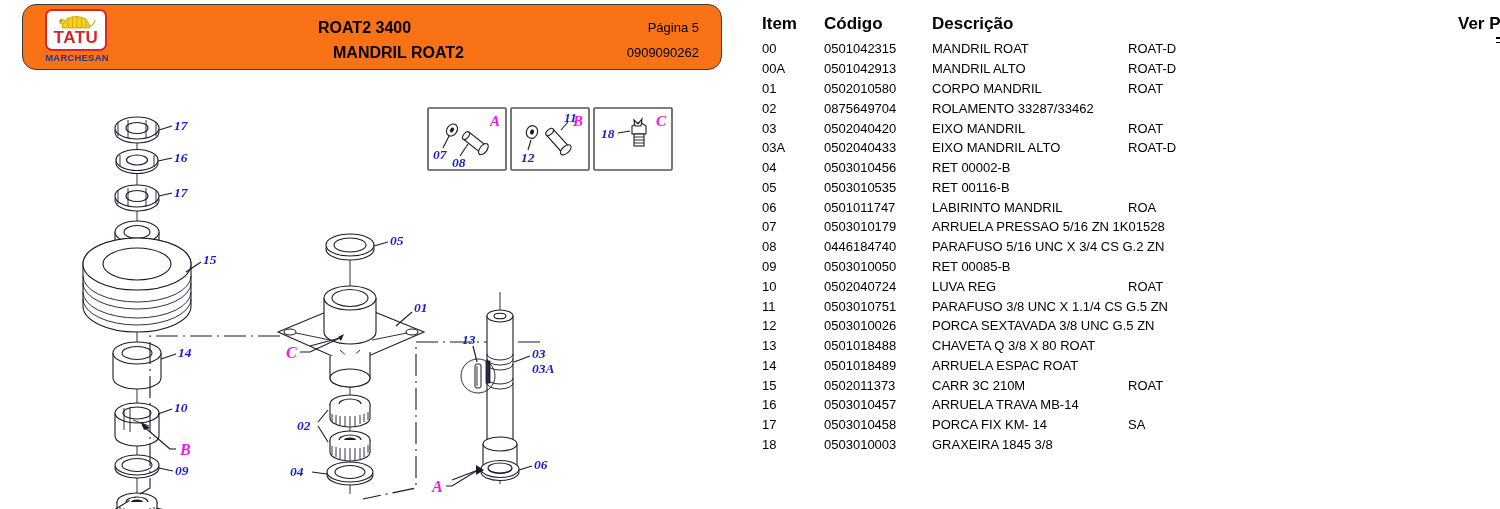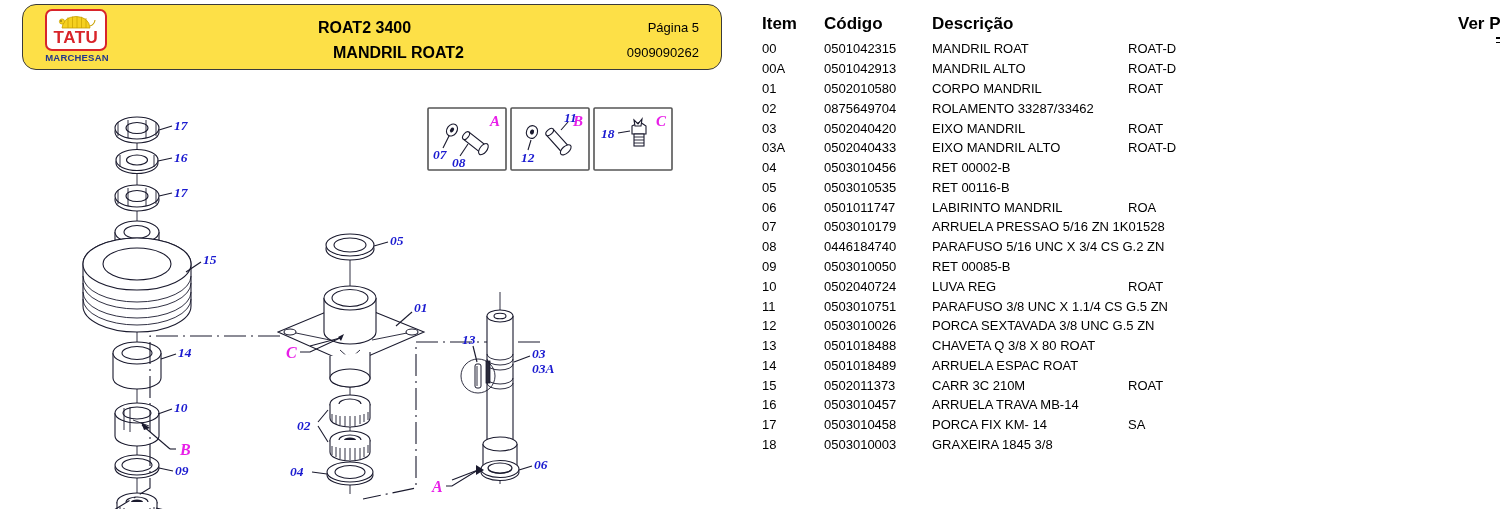--- a/index.html
+++ b/index.html
@@ -4,21 +4,21 @@
 <style>
   html,body{margin:0;padding:0;background:#ffffff;}
   body{
     width:1500px;height:509px;position:relative;overflow:hidden;
     font-family:"Liberation Sans","DejaVu Sans",sans-serif;
     color:#000;
   }
   
   #header-card{
     position:absolute;left:22px;top:4px;width:700px;height:66px;
-    border:1.6px solid #3a3a3a;border-radius:14px;background:#fde047;
+    border:1.6px solid #3a3a3a;border-radius:14px;background:#f97316;
     box-sizing:border-box;
   }
   #logo-box{
     position:absolute;left:14px;top:4px;width:82px;height:58px;
   }
   #logo-badge{
     position:absolute;left:8px;top:0px;width:62px;height:42px;
     border:2.5px solid #d8242a;border-radius:7px;background:#fff;
     box-sizing:border-box;overflow:hidden;
   }

